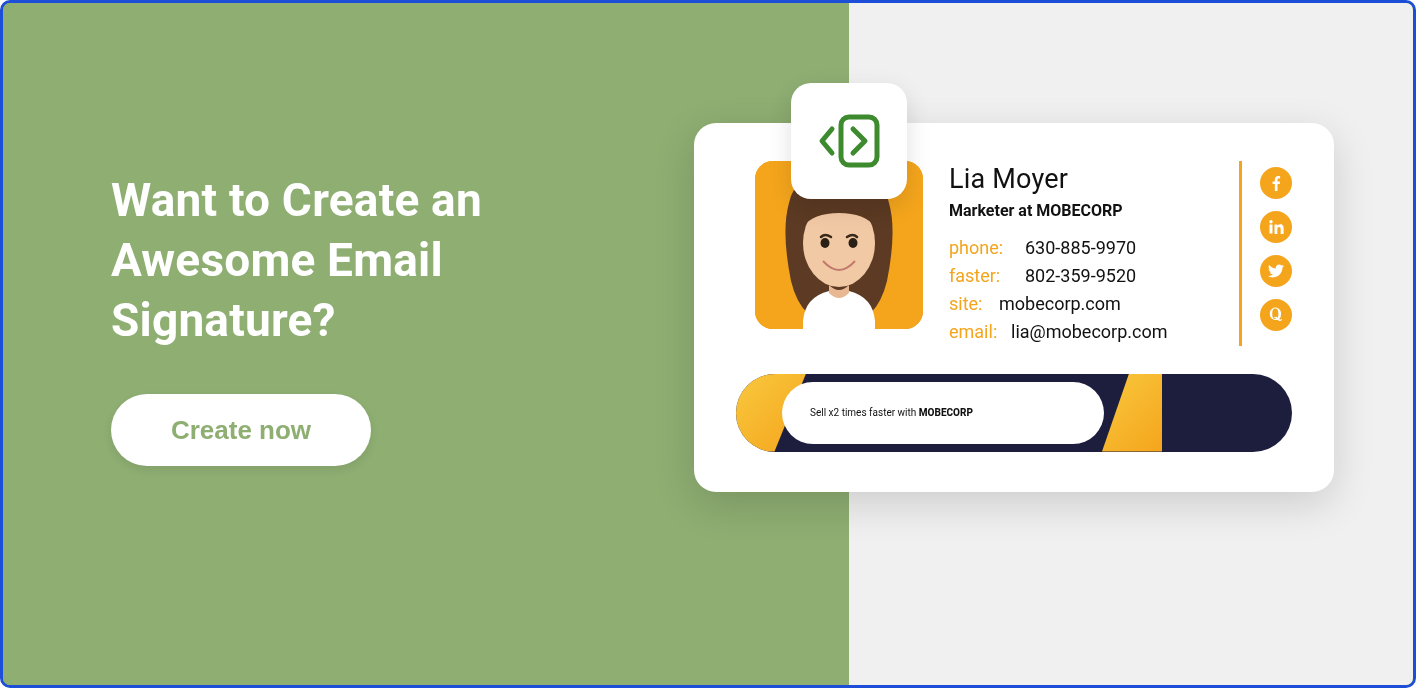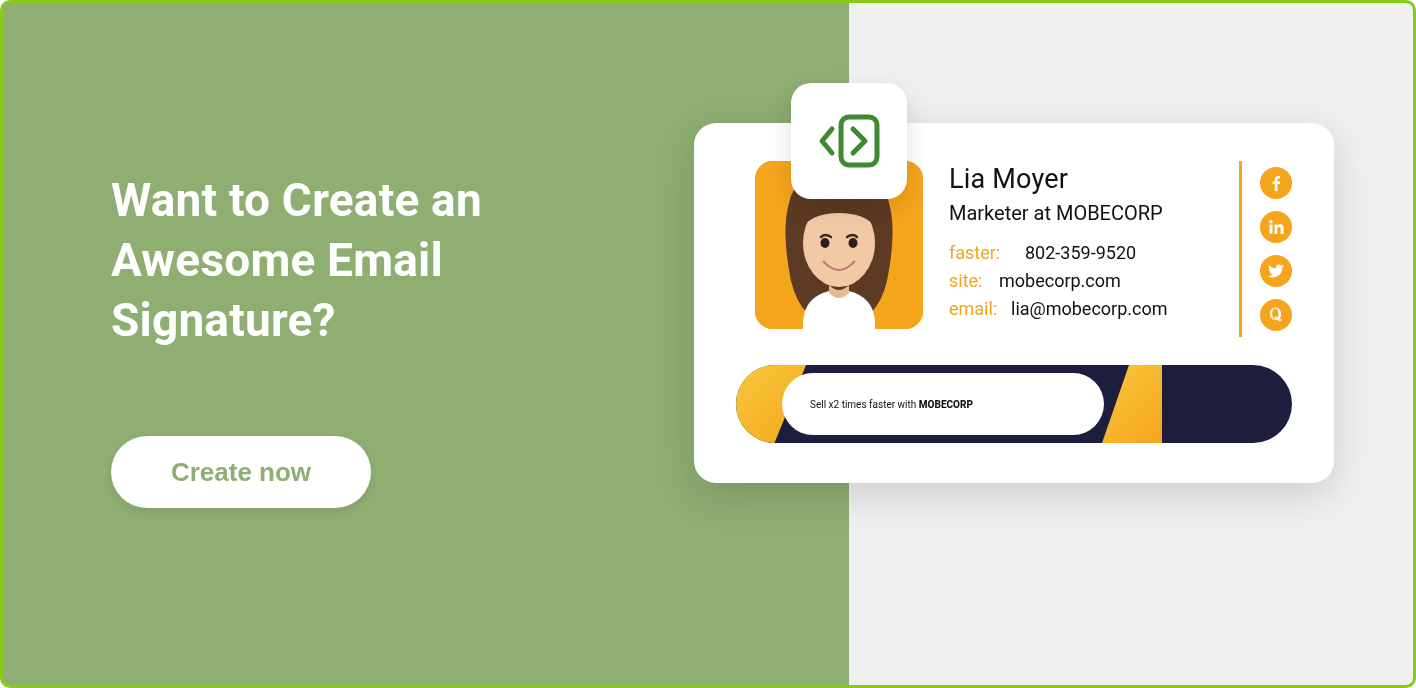--- a/index.html
+++ b/index.html
@@ -1,29 +1,29 @@
 <!DOCTYPE html>
 <html><head>
 <meta charset="utf-8">
 <style>
 *{box-sizing:border-box;margin:0;padding:0;}
 body{font-family:-apple-system,BlinkMacSystemFont,"Segoe UI",Roboto,"Helvetica Neue",Arial,sans-serif;}
-.frame{width:1416px;height:688px;border:3px solid #84cc16;border-radius:10px;overflow:hidden;display:flex;background:#84cc16;}
+.frame{width:1416px;height:688px;border:3px solid #1d4ed8;border-radius:10px;overflow:hidden;display:flex;background:#84cc16;}
 .left-panel{width:60%;height:100%;background:#8eae72;padding:64px 0 0 108px;display:flex;flex-direction:column;justify-content:flex-start;}
 .headline{color:#fff;font-size:46px;font-weight:700;line-height:1.3;max-width:480px;letter-spacing:0.2px;margin-top:104px;}
-.cta-button{margin-top:86px;width:260px;height:72px;border-radius:40px;background:#fff;color:#8eae72;font-size:26px;font-weight:600;border:none;display:flex;align-items:center;justify-content:center;cursor:pointer;box-shadow:0 4px 10px rgba(0,0,0,0.08);}
+.cta-button{margin-top:44px;width:260px;height:72px;border-radius:40px;background:#fff;color:#8eae72;font-size:26px;font-weight:600;border:none;display:flex;align-items:center;justify-content:center;cursor:pointer;box-shadow:0 4px 10px rgba(0,0,0,0.08);}
 .right-panel{width:40%;height:100%;background:#f0f0f0;position:relative;}
 .code-badge{position:absolute;top:80px;left:-58px;width:116px;height:116px;background:#fff;border-radius:20px;display:flex;align-items:center;justify-content:center;box-shadow:0 8px 25px rgba(0,0,0,0.12);z-index:5;}
 .sig-card{position:absolute;top:120px;left:-155px;width:640px;background:#fff;border-radius:22px;box-shadow:0 12px 40px rgba(0,0,0,0.15);padding:38px 42px 40px 42px;}
 .sig-header{display:flex;gap:26px;padding-left:19px;}
 .avatar{width:168px;height:168px;border-radius:18px;background:linear-gradient(180deg,#f6a623 0%,#f08b1f 100%);overflow:hidden;flex-shrink:0;position:relative;}
 .avatar svg{display:block;}
 .info{flex:1;padding-top:2px;}
 .name{font-size:27px;font-weight:400;color:#111;letter-spacing:0.2px;}
-.title{font-size:20px;font-weight:400;color:#111;margin-top:6px;}
+.title{font-size:16px;font-weight:700;color:#111;margin-top:6px;}
 .contact-rows{margin-top:14px;}
 .contact-row{display:flex;align-items:baseline;font-size:18px;line-height:1.55;}
 .contact-label{color:#f4a51c;min-width:74px;}
 .contact-value{color:#111;margin-left:2px;}
 .side-col{display:flex;flex-direction:column;align-items:center;gap:12px;border-left:3px solid #f4a51c;padding-left:18px;padding-top:6px;padding-bottom:6px;}
 .social-icon{width:32px;height:32px;background:#f4a51c;border-radius:50%;display:flex;align-items:center;justify-content:center;color:#fff;flex-shrink:0;}
 .banner{margin-top:28px;height:78px;border-radius:40px;position:relative;background:#1d1d3d;overflow:hidden;display:flex;align-items:center;padding:0 8px 0 0;}
 .banner-yellow-left{position:absolute;left:0;top:0;bottom:0;width:70px;background:linear-gradient(135deg,#f9c83e 0%,#f4a51c 100%);clip-path:polygon(0 0,100% 0,55% 100%,0 100%);}
 .banner-yellow-right{position:absolute;right:130px;top:0;bottom:0;width:60px;background:linear-gradient(135deg,#f9c83e 0%,#f4a51c 100%);clip-path:polygon(45% 0,100% 0,100% 100%,0 100%);}
 .banner-white{position:absolute;top:8px;bottom:8px;left:46px;right:188px;background:#fff;border-radius:32px;display:flex;align-items:center;padding-left:28px;}
@@ -68,20 +68,24 @@
             <path d="M48 160 Q50 136 74 130 L94 130 Q118 136 120 160 L120 168 L48 168 Z" fill="#ffffff"></path>
             <path d="M74 124 Q84 134 94 124 L94 132 Q84 142 74 132 Z" fill="#e8b893"></path>
           </svg>
         </div>
 
         <div class="info">
           <div class="name">Lia Moyer</div>
           <div class="title">Marketer at MOBECORP</div>
           <div class="contact-rows">
             <div class="contact-row">
+              <span class="contact-label">phone:</span>
+              <span class="contact-value">630-885-9970</span>
+            </div>
+            <div class="contact-row">
               <span class="contact-label">faster:</span>
               <span class="contact-value">802-359-9520</span>
             </div>
             <div class="contact-row">
               <span class="contact-label" style="min-width:48px">site:</span>
               <span class="contact-value">mobecorp.com</span>
             </div>
             <div class="contact-row">
               <span class="contact-label" style="min-width:60px">email:</span>
               <span class="contact-value">lia@mobecorp.com</span>

